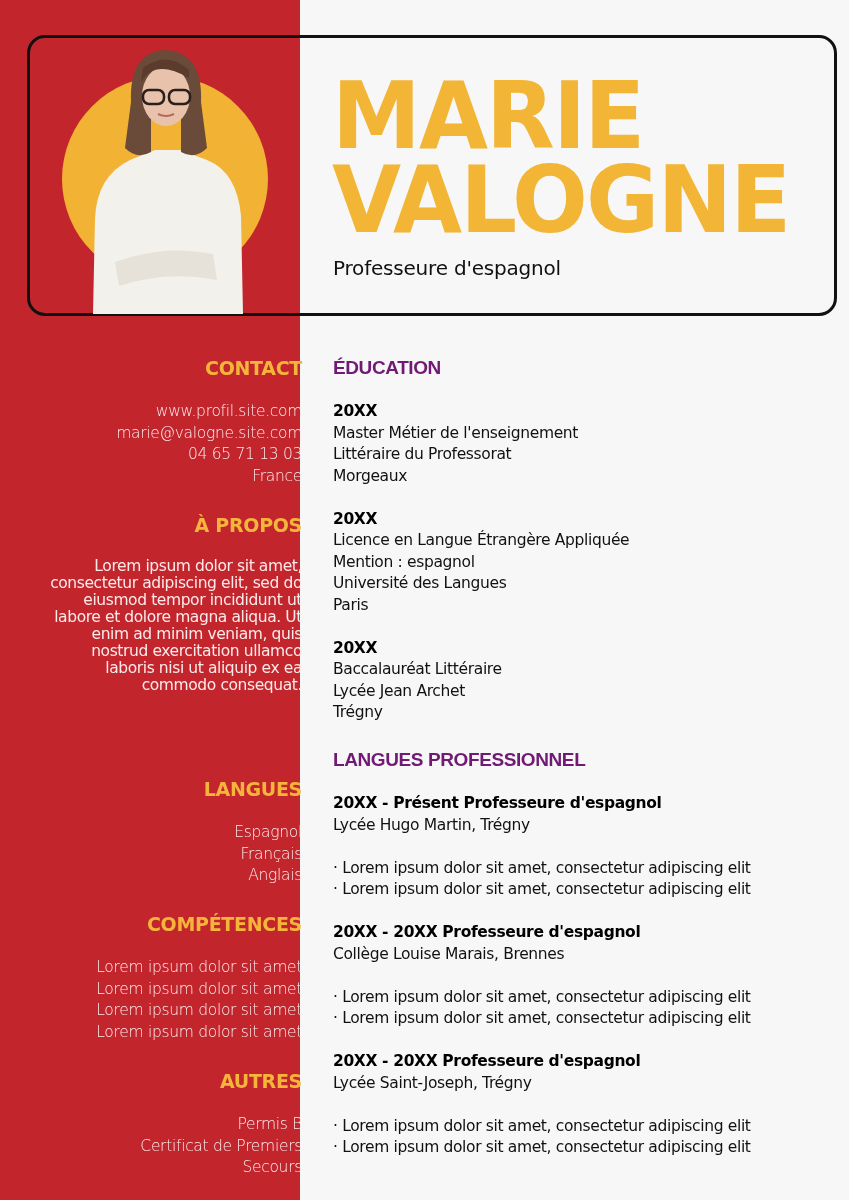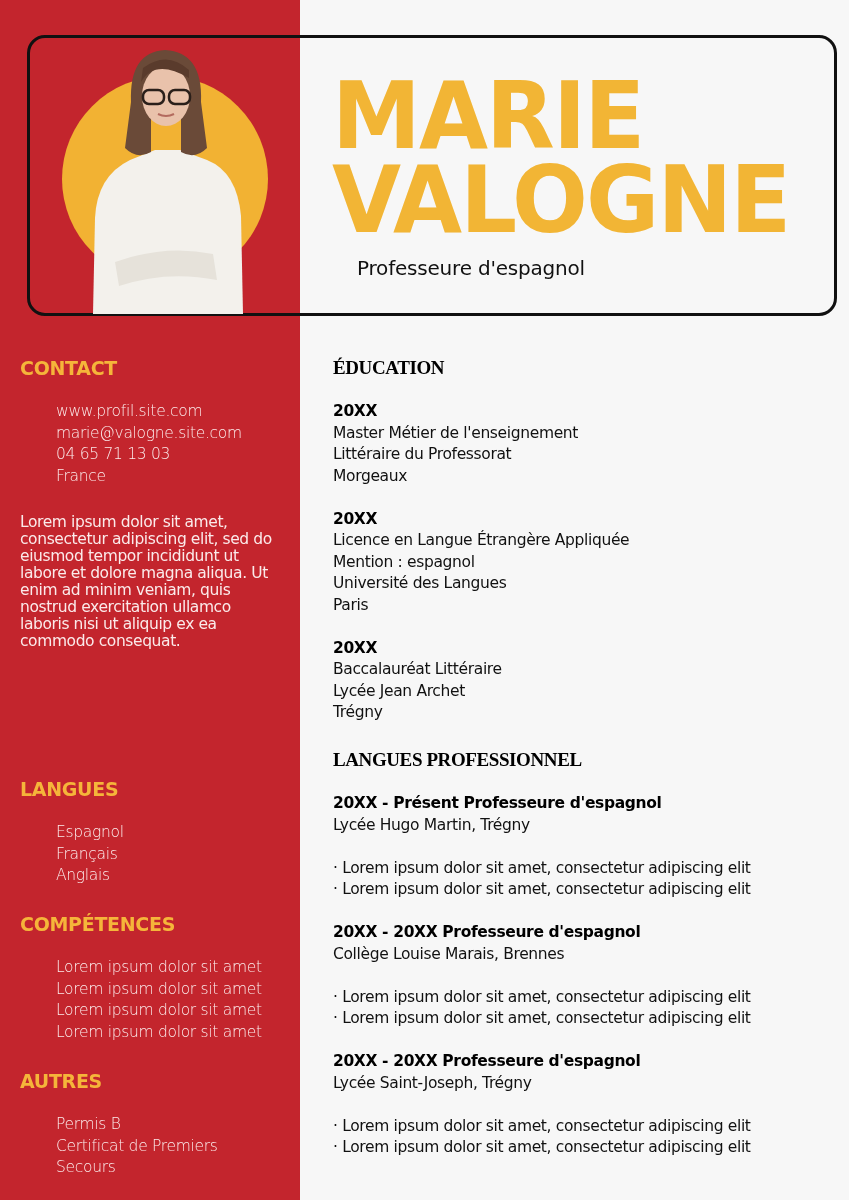--- a/index.html
+++ b/index.html
@@ -24,33 +24,33 @@
     }
     .portrait { position: absolute; left: 85px; top: 48px; width: 165px; height: 266px; }
     .name {
       position: absolute; left: 332px; top: 74px;
       font-family: "DejaVu Sans", sans-serif; font-weight: 900;
       color: #f2b535; font-size: 93px; line-height: 84px; letter-spacing: -2px;
       transform: scaleX(0.96); transform-origin: left top;
     }
     .job-title {
       position: absolute; left: 333px; top: 256px; font-size: 20px; color: #111;
-      font-family: "DejaVu Sans", sans-serif; font-weight: 400; letter-spacing: -0.2px; margin-left: 24px;
+      font-family: "DejaVu Sans", sans-serif; font-weight: 400; letter-spacing: -0.2px;
     }
-    .side { position: absolute; left: 20px; width: 260px; color: #fbeaea; }
+    .side { position: absolute; left: 42px; width: 260px; color: #fbeaea; text-align: right; }
     .side h2 {
       font-family: "DejaVu Sans", sans-serif; font-weight: 800; font-size: 19px;
       color: #f5b53a; letter-spacing: -0.3px; margin-bottom: 22px;
     }
     .side .line { font-size: 15.5px; line-height: 21.5px; font-family: "DejaVu Sans", sans-serif; font-weight: 300; letter-spacing: -0.3px; margin-left: 36px;}
     .side p { font-size: 15.5px; line-height: 17px; font-family: "DejaVu Sans", sans-serif; letter-spacing: -0.4px; }
     .main { position: absolute; left: 333px; width: 480px; }
     .main h2 {
-      font-family: Liberation Serif, serif; font-weight: 800; font-size: 19px;
-      color: #000000; letter-spacing: -0.4px; margin-bottom: 22px;
+      font-family: Liberation Sans, sans-serif; font-weight: 800; font-size: 19px;
+      color: #701a75; letter-spacing: -0.4px; margin-bottom: 22px;
     }
     .main .line { font-size: 15.5px; line-height: 21.5px; font-family: "DejaVu Sans", sans-serif; letter-spacing: -0.35px; color: #111; white-space: nowrap; }
     .main .bold { font-weight: 700; color: #000; }
     .entry { margin-bottom: 21.5px; }
     .gap { height: 21.5px; }
   </style>
 </head>
 <body>
 
 <div class="sidebar-bg"></div>
@@ -76,20 +76,21 @@
 
 <div class="side" style="top:357px">
   <h2>CONTACT</h2>
   <div class="line">www.profil.site.com</div>
   <div class="line">marie@valogne.site.com</div>
   <div class="line">04 65 71 13 03</div>
   <div class="line">France</div>
 </div>
 
 <div class="side" style="top:514px">
+  <h2>À PROPOS</h2>
   <p>Lorem ipsum dolor sit amet, consectetur adipiscing elit, sed do eiusmod tempor incididunt ut labore et dolore magna aliqua. Ut enim ad minim veniam, quis nostrud exercitation ullamco laboris nisi ut aliquip ex ea commodo consequat.</p>
 </div>
 
 <div class="side" style="top:778px">
   <h2>LANGUES</h2>
   <div class="line">Espagnol</div>
   <div class="line">Français</div>
   <div class="line">Anglais</div>
 </div>
 

